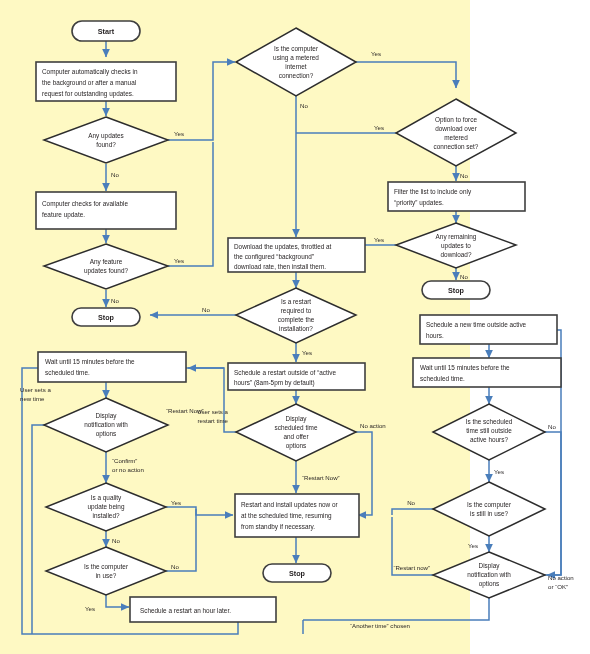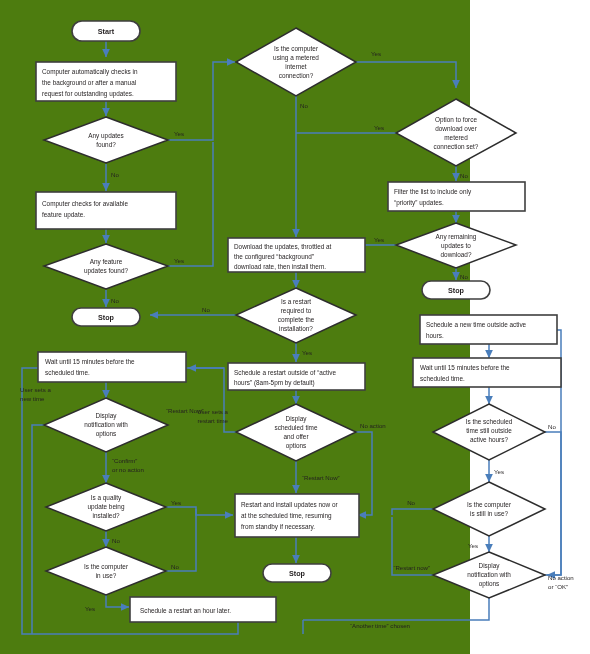--- a/index.html
+++ b/index.html
@@ -10,21 +10,21 @@
   body {
     width: 590px;
     height: 654px;
     font-family: "Liberation Sans", sans-serif;
     overflow: hidden;
   }
   #chart-root {
     position: relative;
     width: 470px;
     height: 654px;
-    background: #4d7c0f;
+    background: #fef9c3;
   }
   svg#flow {
     display: block;
     width: 590px;
     height: 654px;
   }
   .node-box {
     fill: #ffffff;
     stroke: #3f3f3f;
     stroke-width: 1.6;

